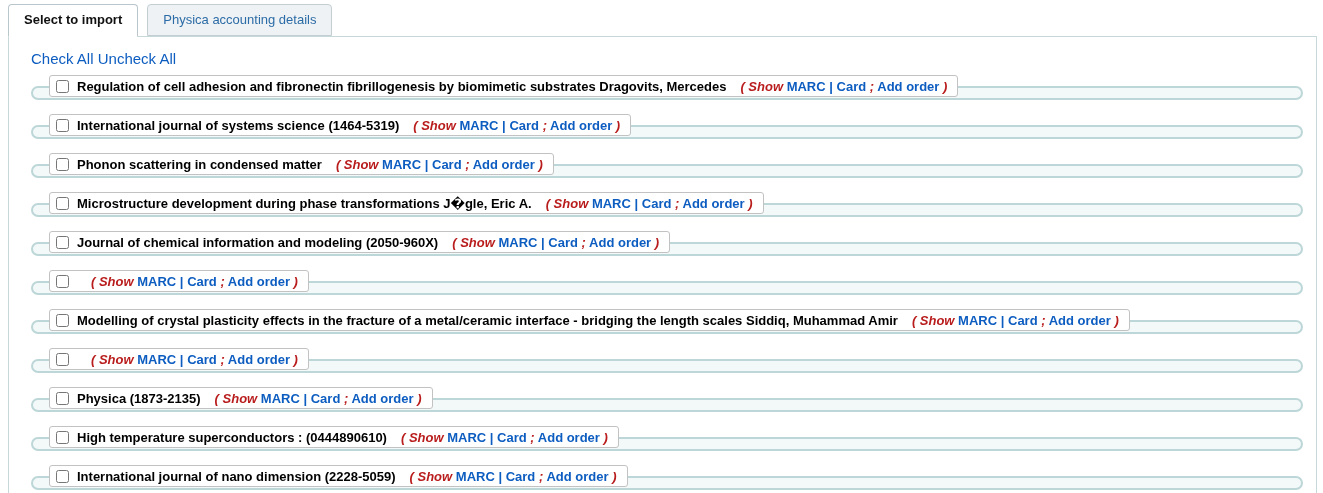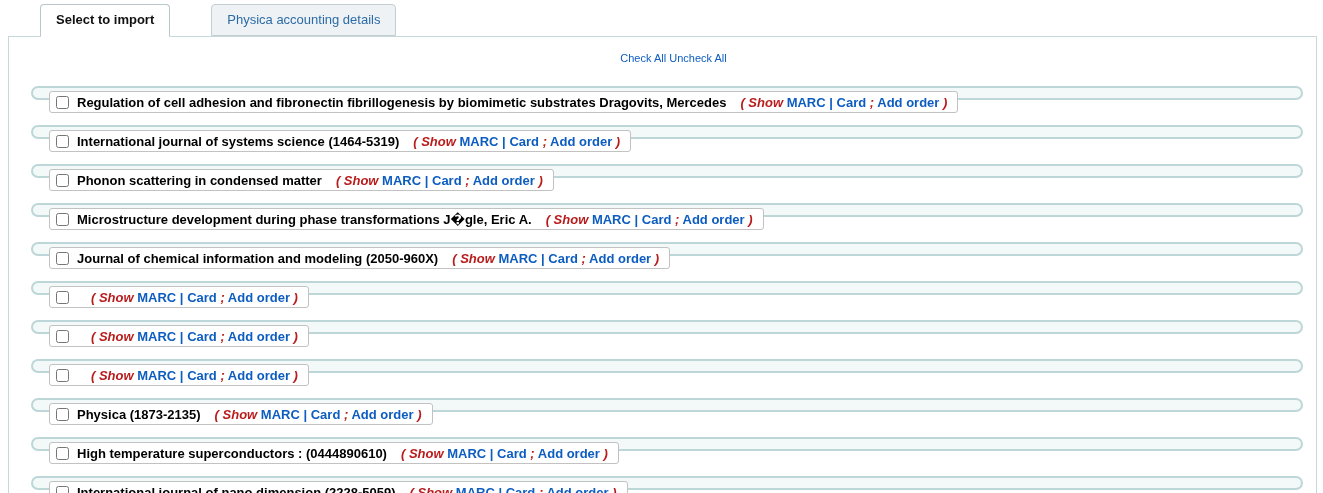--- a/index.html
+++ b/index.html
@@ -13,49 +13,49 @@
     display:flex;align-items:flex-end;
     padding-left:8px;margin-top:4px;
     position:relative;z-index:2;
   }
   .tab{
     height:30px;line-height:30px;padding:0 15px;
     font-size:13px;color:#2c6ca6;
     background:#eef2f5;
     border:1px solid #c3ced3;border-bottom:1px solid #c3ced3;
     border-radius:4px 4px 0 0;
-    margin-right:9px;cursor:pointer;white-space:nowrap;margin-left:32px;
+    margin-right:9px;cursor:pointer;white-space:nowrap;
   }
   .tab.active{
     background:#ffffff;color:#111;font-weight:bold;
     border-color:#b9c6cc;border-bottom-color:#ffffff;
     margin-bottom:-1px;height:31px;
   }
   
   .panel{
     position:relative;z-index:1;
     margin:0 6px 0 8px;
     border:1px solid #c7d8da;
     background:#fff;
     height:600px; 
   }
   .checkall{
     padding:14px 0 0 22px;
-    font-size:11px;line-height:15px;text-align:center;
+    font-size:15px;line-height:15px;
   }
   .checkall a{color:#0d5dc1;text-decoration:none;cursor:pointer;}
   .rows{margin-top:8px;}
   
   .row{position:relative;height:39px;}
   .row-bar{
     position:absolute;left:22px;right:13px;top:12px;height:10px;
     background:#f3f8f8;border:2px solid #bdd7d8;border-radius:7px;
   }
   .row-card{
-    position:absolute;left:40px;top:17px;height:22px;
+    position:absolute;left:40px;top:1px;height:22px;
     background:#ffffff;border:1px solid #c2c2c2;border-radius:3px;
     padding:0 10px 0 6px;
     display:flex;align-items:center;white-space:nowrap;
     box-sizing:border-box;
   }
   .row-card input[type="checkbox"]{
     width:13px;height:13px;margin:0 8px 0 0;flex:0 0 auto;
   }
   .title{font-weight:bold;font-size:13px;color:#000;}
   .links{margin-left:14px;font-weight:bold;font-size:13px;color:#000;}
@@ -175,20 +175,21 @@
         <a href="#">Add order</a>
         <span class="plain">)</span>
       </span>
     </div>
   </div>
 
   <div class="row">
     <div class="row-bar"></div>
     <div class="row-card">
       <input type="checkbox" style="">
+      <span class="title">Modelling of crystal plasticity effects in the fracture of a metal/ceramic interface - bridging the length scales Siddiq, Muhammad Amir</span>
       <span class="links">
         <span class="plain">( Show</span>
         <a href="#">MARC</a>
         <span class="pipe">|</span>
         <a href="#">Card</a>
         <span class="plain">;</span>
         <a href="#">Add order</a>
         <span class="plain">)</span>
       </span>
     </div>

